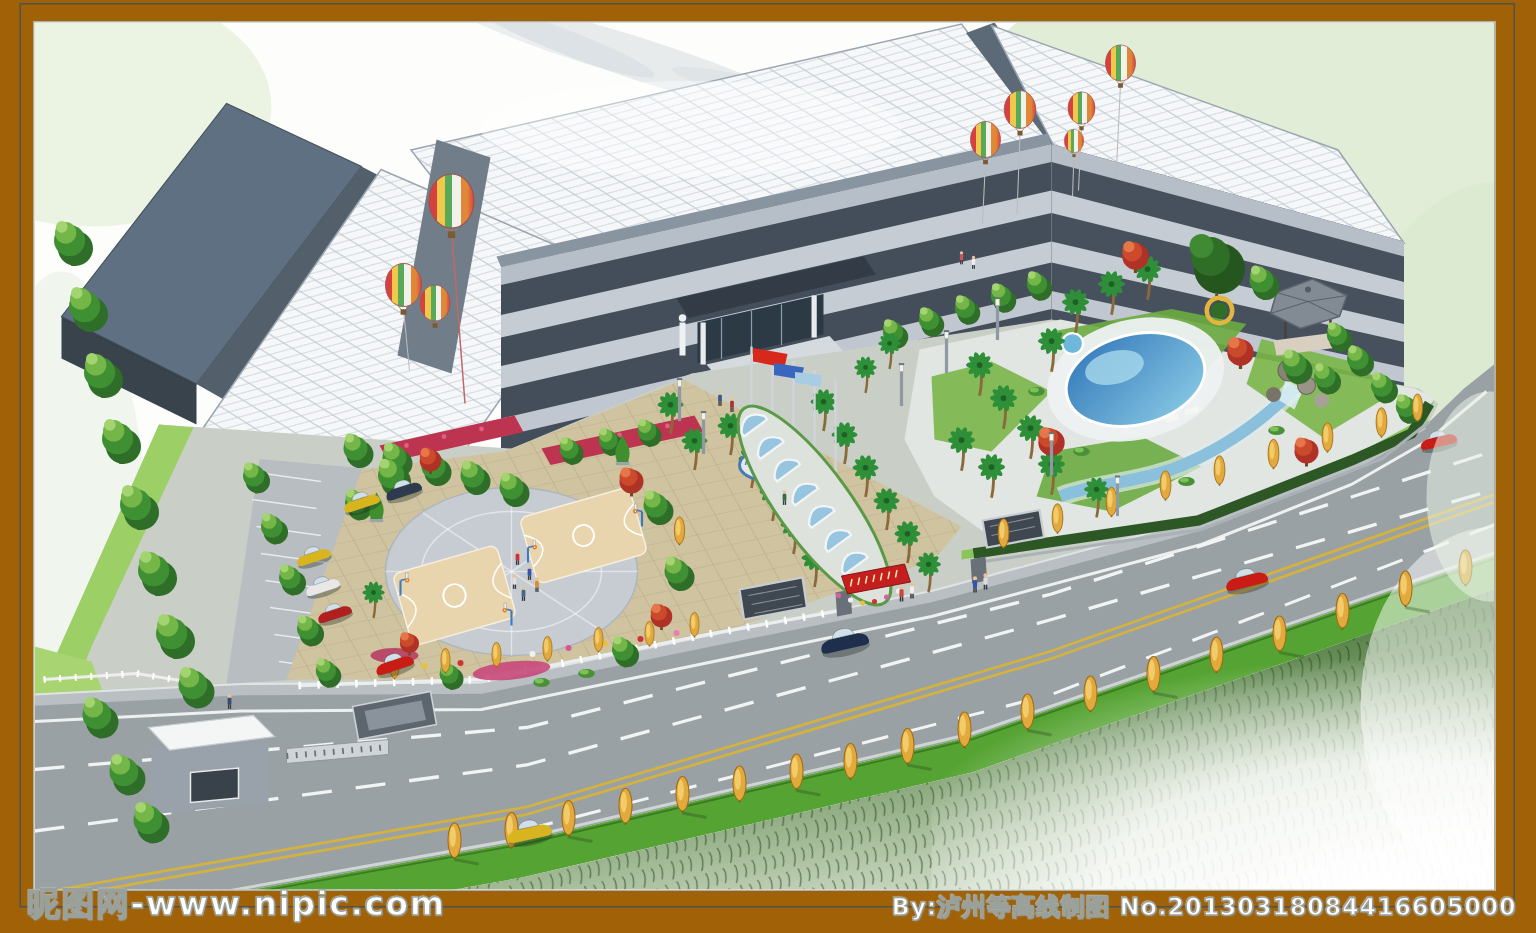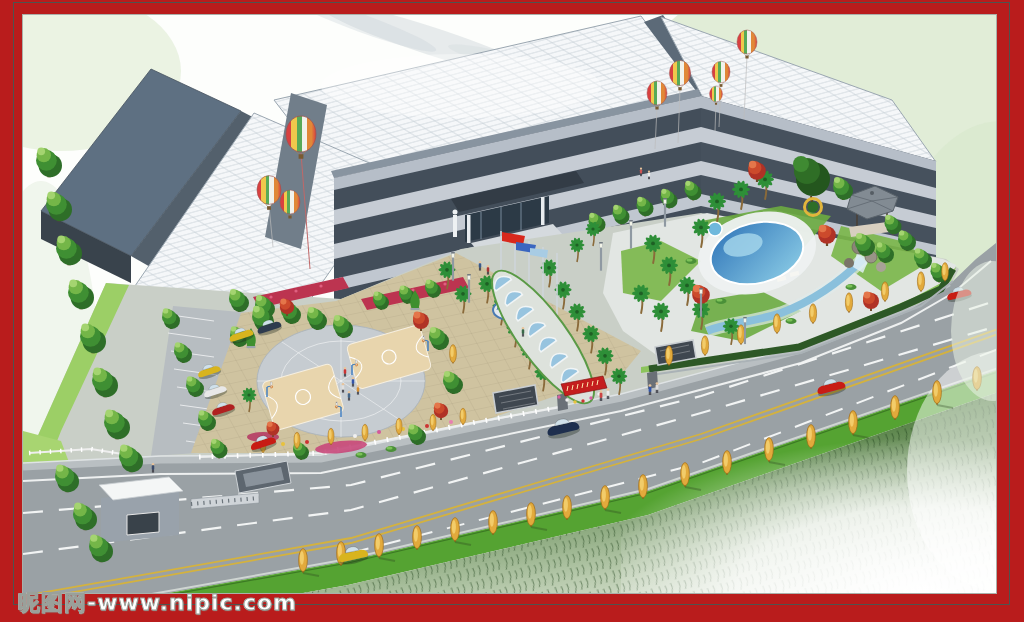--- a/index.html
+++ b/index.html
@@ -1,16 +1,16 @@
 <!DOCTYPE html>
 <html><head>
 <meta charset="utf-8">
 <style>
   html,body{margin:0;padding:0;background:#ffffff;}
-  .page{position:relative;width:1024px;height:622px;background:#b91c1c;overflow:hidden;
+  .page{position:relative;width:1024px;height:622px;background:#a16207;overflow:hidden;
         font-family:"DejaVu Sans","Liberation Sans",sans-serif;}
   .outer-frame{position:absolute;left:13px;top:2px;width:995px;height:601px;
         border:1px solid #4f534f;background:transparent;}
   .artwork{position:absolute;left:22px;top:14px;width:973px;height:578px;
         border:1px solid #aab0aa;background:#fdfefc;overflow:hidden;}
   .artwork svg{display:block;}
   .wm{position:absolute;color:#ffffff;-webkit-text-stroke:0.9px #9aa09a;
       text-shadow:0.6px 0.6px 1px #8d938d, -0.4px -0.4px 0.6px #c9cec9;
       white-space:nowrap;z-index:5;}
   .wm-left{left:18px;top:588px;font-size:22px;font-weight:bold;letter-spacing:1px;}
@@ -658,13 +658,14 @@
       <use href="#balloonS" transform="translate(656,92)"></use>
       <use href="#balloonS" transform="translate(720,71) scale(0.9)"></use>
       <use href="#balloonS" transform="translate(715,93) scale(0.65)"></use>
     </g>
 
     <ellipse cx="992" cy="330" rx="42" ry="70" fill="#eaf2e6" opacity="0.55"></ellipse>
   </svg>
   </div>
 
   <div class="wm wm-left">昵图网-www.nipic.com</div>
+  <div class="wm wm-right">By:泸州等高线制图 No.20130318084416605000</div>
 </div>
 
 </body></html>

